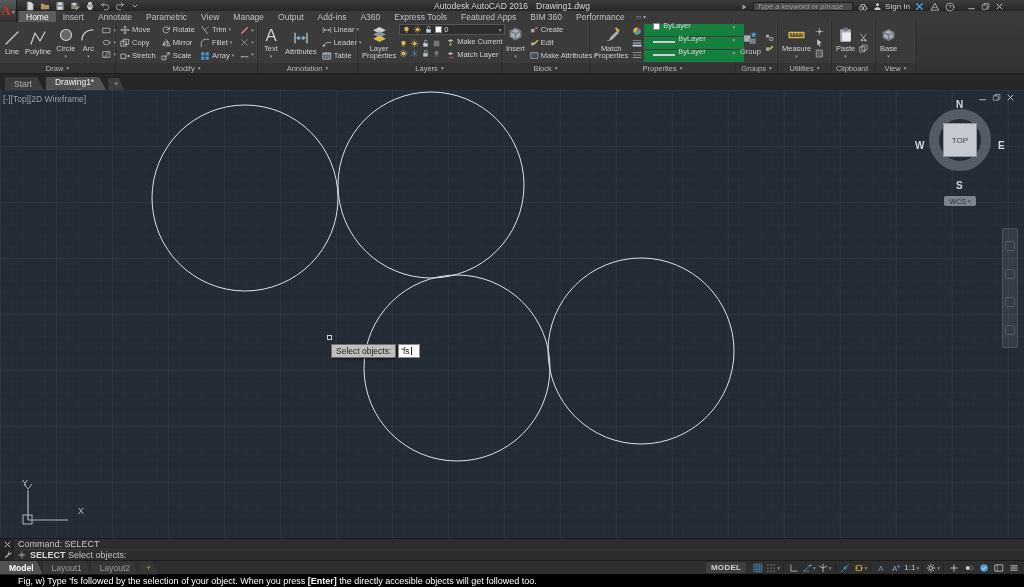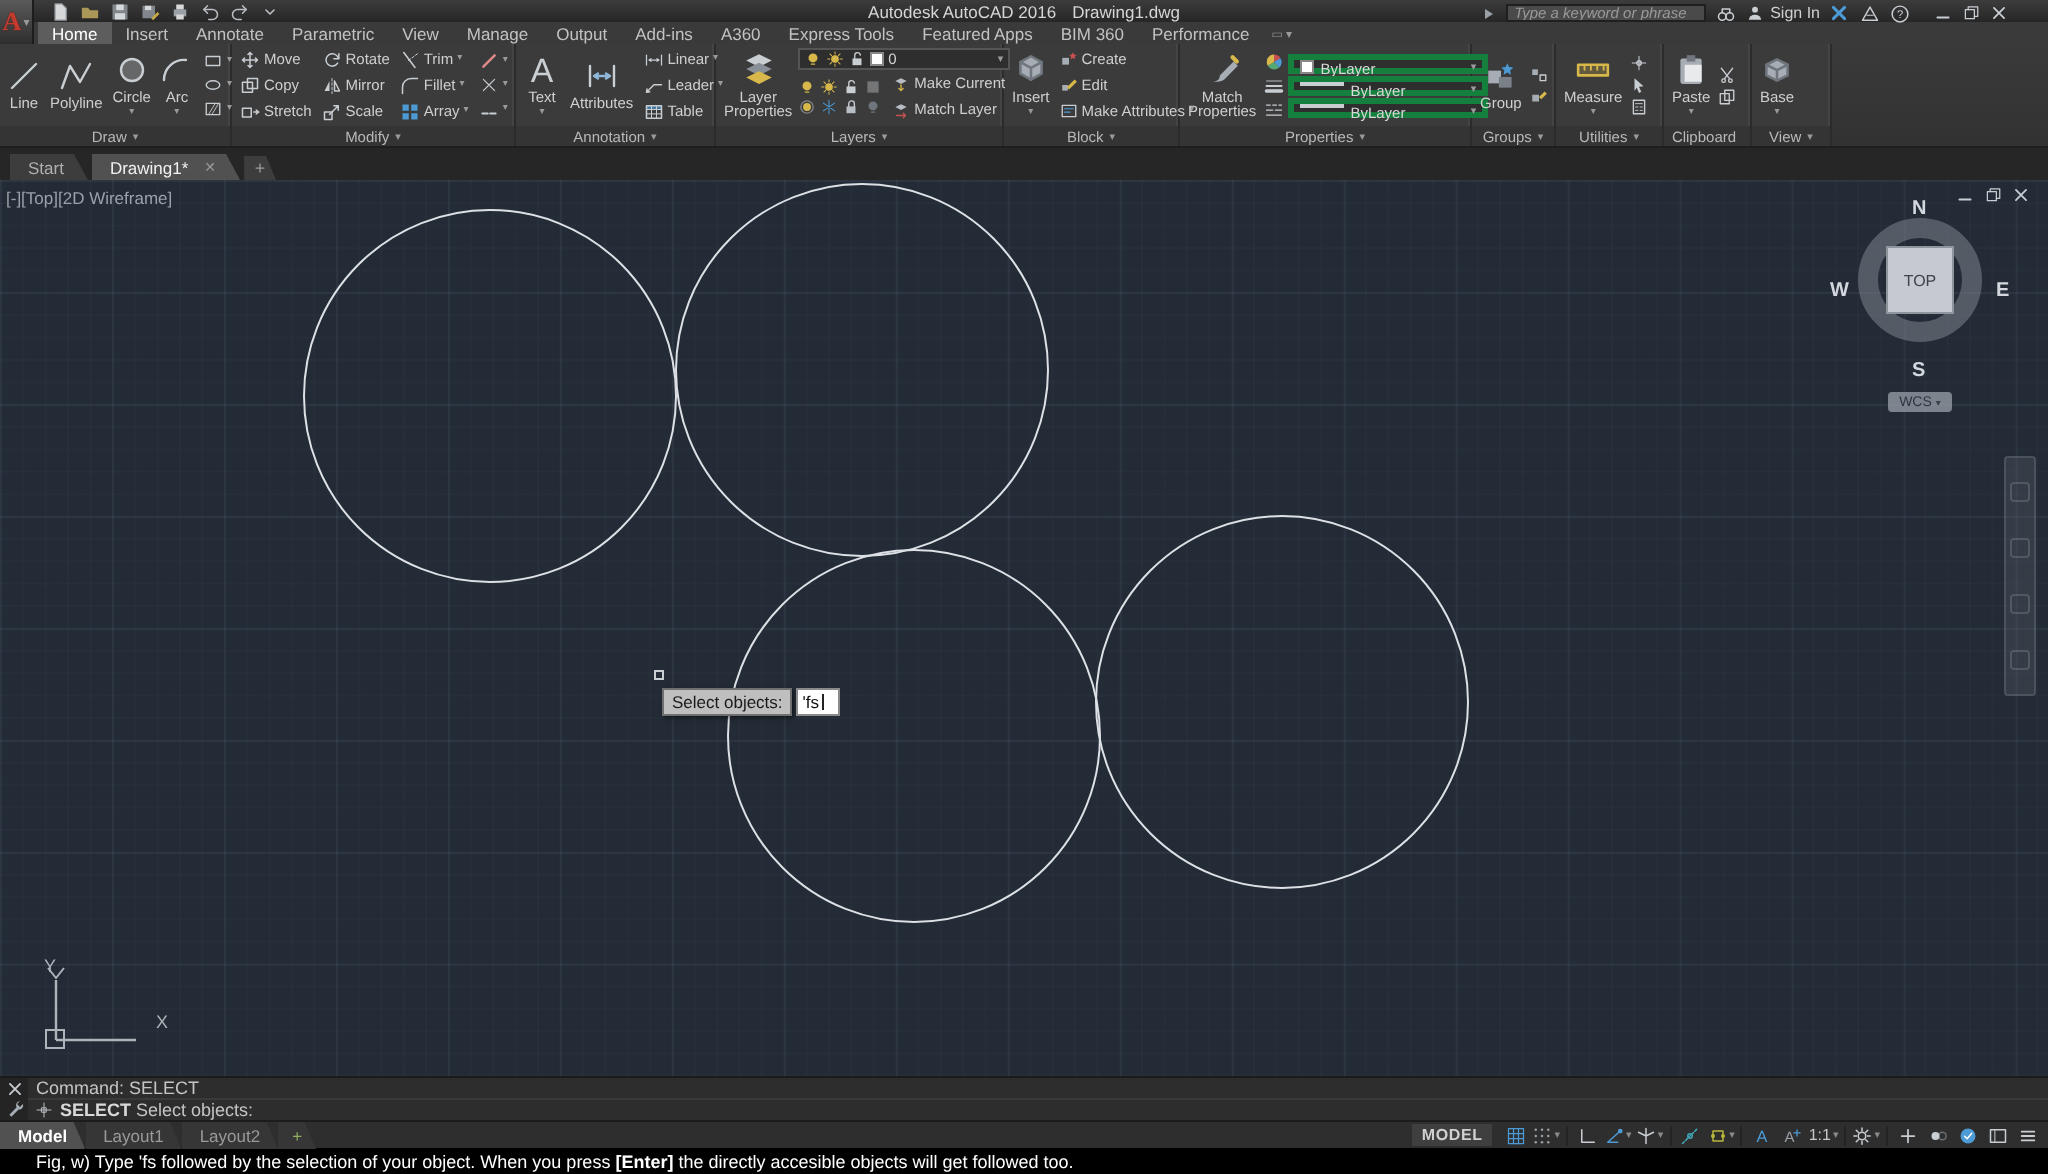--- a/index.html
+++ b/index.html
@@ -41,27 +41,27 @@
   .rowbtn{display:flex;align-items:center;gap:2px;height:12px;padding:0 2px;color:#cfcfcf;font-size:7.5px;white-space:nowrap;cursor:pointer;line-height:1;}
   .rowbtn .cdown{font-size:5px;color:#9a9a9a;}
   .sidecol{display:flex;flex-direction:column;justify-content:center;gap:2px;padding:0 1px;}
   .sidecol .rowbtn{height:10px;}
   .ribbon-fill{flex:1;background:linear-gradient(#3a3a3a,#323232);}
   .ldrop{display:flex;align-items:center;gap:2px;background:#2e2e2e;border:1px solid #555;height:11px;padding:0 2px;font-size:7.5px;color:#d8d8d8;cursor:pointer;}
   .ldrop .sw{width:7px;height:7px;background:#fff;border:1px solid #888;}
   .ldrop .flex{flex:1;}
   .ldrop .dc{color:#9a9a9a;font-size:5.5px;}
   .minirow{display:flex;gap:2px;align-items:center;}
-  .propdrop{display:flex;align-items:flex-start;gap:3px;background:#2e2e2e;border:3px solid #15803d;height:10px;padding:0 3px;font-size:7.5px;color:#d8d8d8;width:100px;cursor:pointer;}
+  .propdrop{display:flex;align-items:flex-end;gap:3px;background:#2e2e2e;border:6px solid #15803d;height:10px;padding:0 3px;font-size:7.5px;color:#d8d8d8;width:100px;cursor:pointer;}
   .lw-line{flex:0 0 22px;height:2px;background:#c9ced3;}
 
   
   .doctabs{height:16px;background:#262626;display:flex;align-items:flex-end;padding-left:5px;gap:2px;}
   .dtab{height:13px;display:flex;align-items:center;padding:0 12px 0 9px;font-size:8.5px;color:#b0b0b0;background:#3d3d3d;clip-path:polygon(0 0,calc(100% - 7px) 0,100% 100%,0 100%);cursor:pointer;}
-  .dtab.active{background:#515151;color:#f0f0f0;}
+  .dtab.active{background:#515151;color:#f0f0f0;flex-direction:column;}
   .dtab .dx{margin-left:8px;color:#9a9a9a;font-size:7px;}
   .dplus{height:12px;width:16px;background:#3d3d3d;display:flex;align-items:center;justify-content:center;color:#9a9a9a;font-size:9px;cursor:pointer;clip-path:polygon(0 0,calc(100% - 5px) 0,100% 100%,0 100%);}
 
   
   .canvas{position:relative;height:448px;background:#232b36;overflow:hidden;
     background-image:
       linear-gradient(rgba(160,180,210,.055) 1px,transparent 1px),
       linear-gradient(90deg,rgba(160,180,210,.055) 1px,transparent 1px),
       linear-gradient(rgba(160,180,210,.025) 1px,transparent 1px),
       linear-gradient(90deg,rgba(160,180,210,.025) 1px,transparent 1px);

